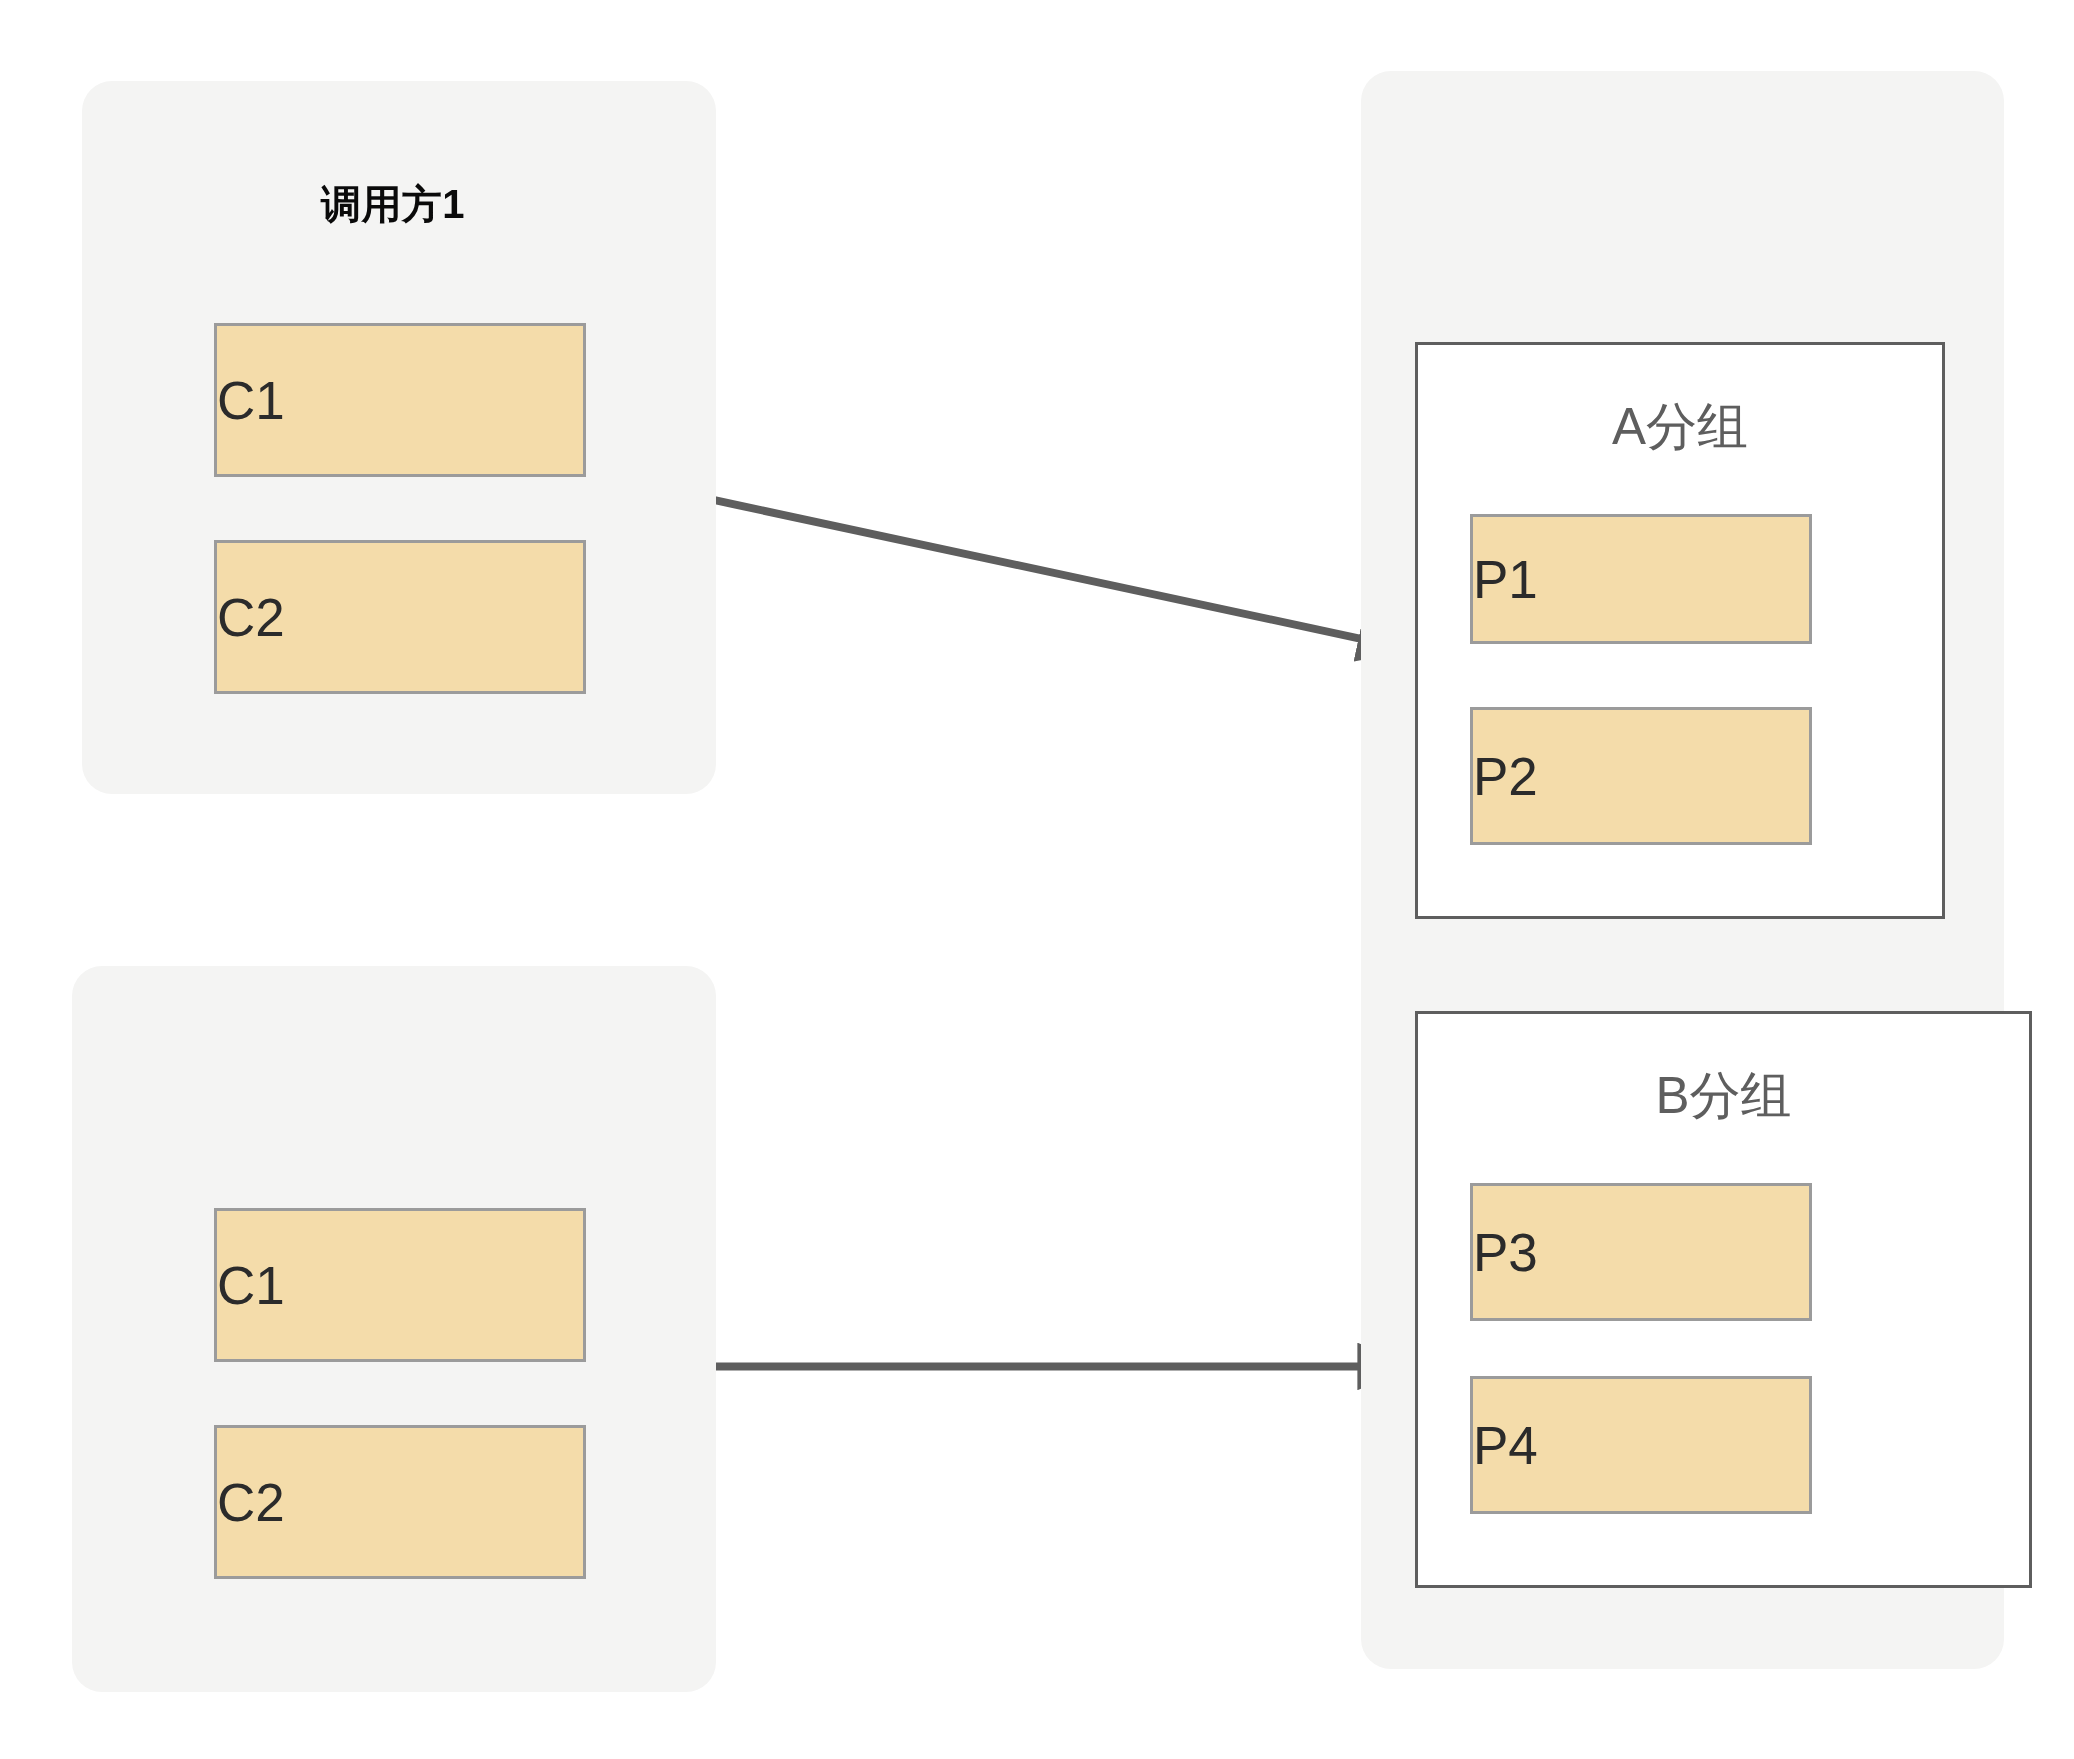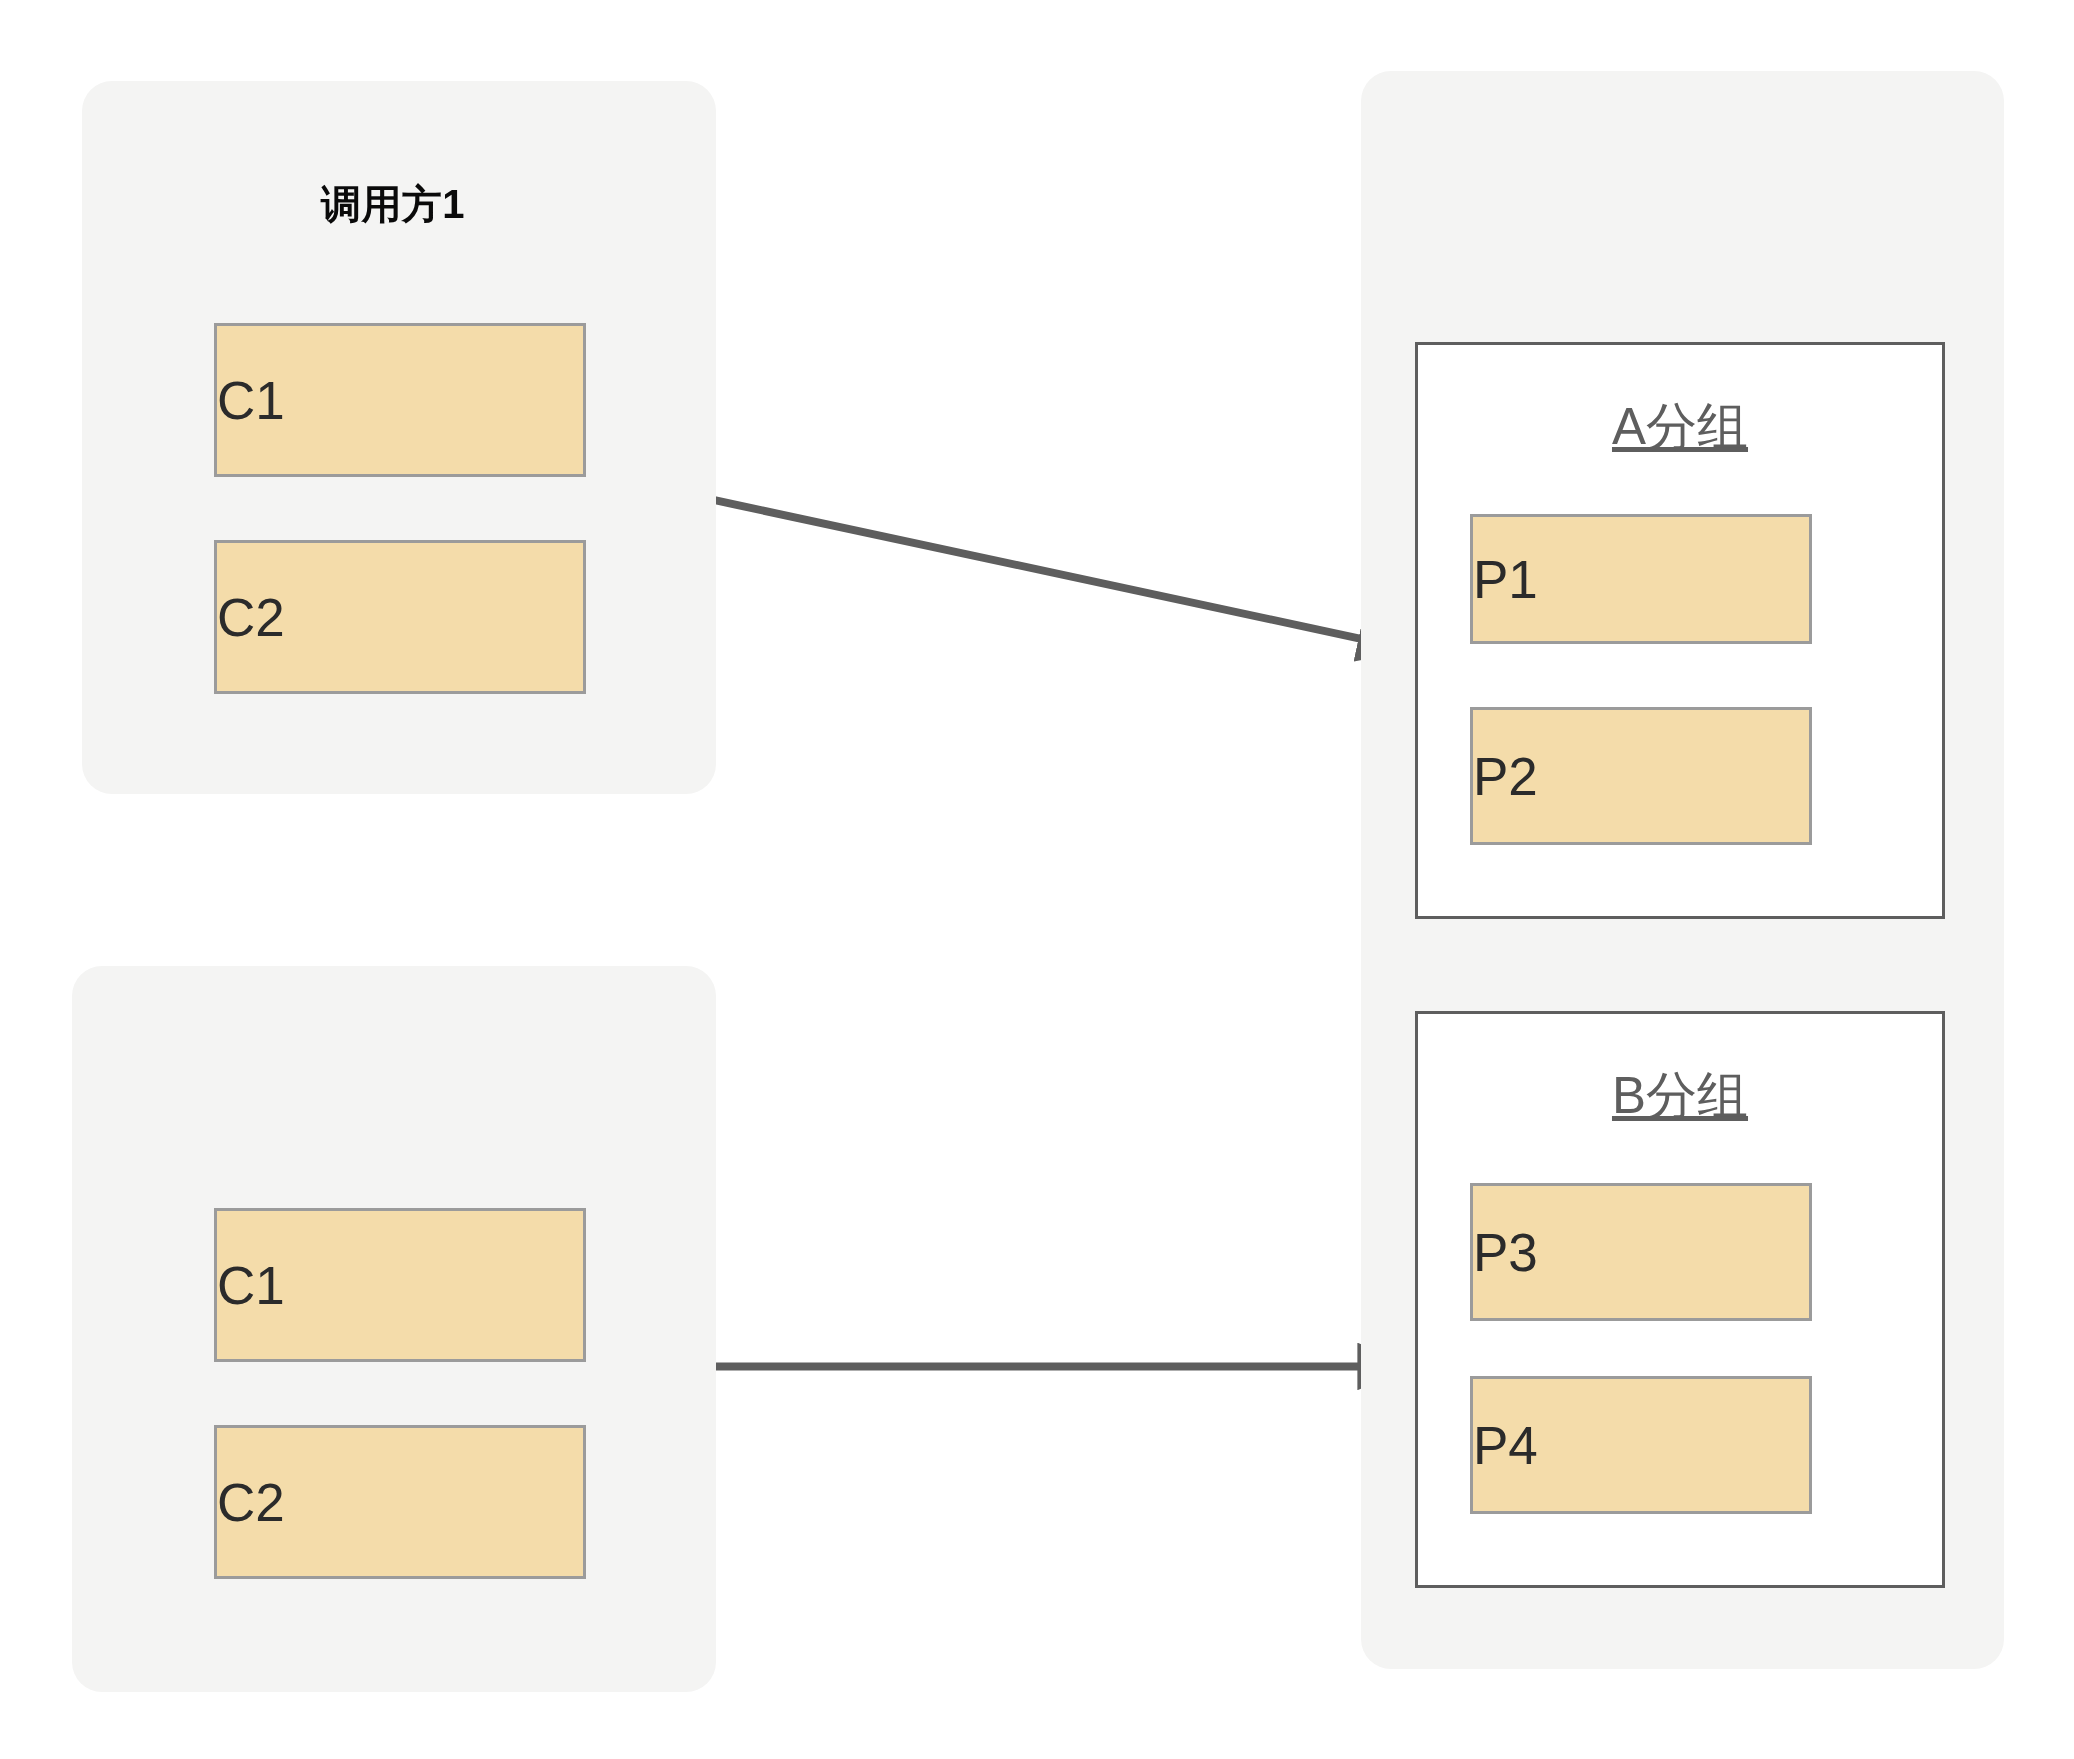--- a/index.html
+++ b/index.html
@@ -60,21 +60,20 @@
   .group-title {
     position: absolute;
     left: 0;
     right: 0;
     text-align: center;
     font-weight: normal;
     color: #5e5e5e;
     font-size: 51px;
     line-height: 1;
     white-space: nowrap;
-    text-decoration: underline;
   }
   
   #arrow-layer {
     position: absolute;
     left: 0;
     top: 0;
     width: 2075px;
     height: 1759px;
     pointer-events: none;
   }
@@ -124,21 +123,21 @@
 
       <div class="svc-box" style="left:52px; top:169px; width:342px; height:130px;">
         <span>P1</span>
       </div>
 
       <div class="svc-box" style="left:52px; top:362px; width:342px; height:138px;">
         <span>P2</span>
       </div>
     </div>
 
-    <div class="group-box" style="left:54px; top:940px; width:530px; height:577px;">
+    <div class="group-box" style="left:54px; top:940px; width:617px; height:577px;">
       <div class="group-title" style="top:56px;">B分组</div>
 
       <div class="svc-box" style="left:52px; top:169px; width:342px; height:138px;">
         <span>P3</span>
       </div>
 
       <div class="svc-box" style="left:52px; top:362px; width:342px; height:138px;">
         <span>P4</span>
       </div>
     </div>

